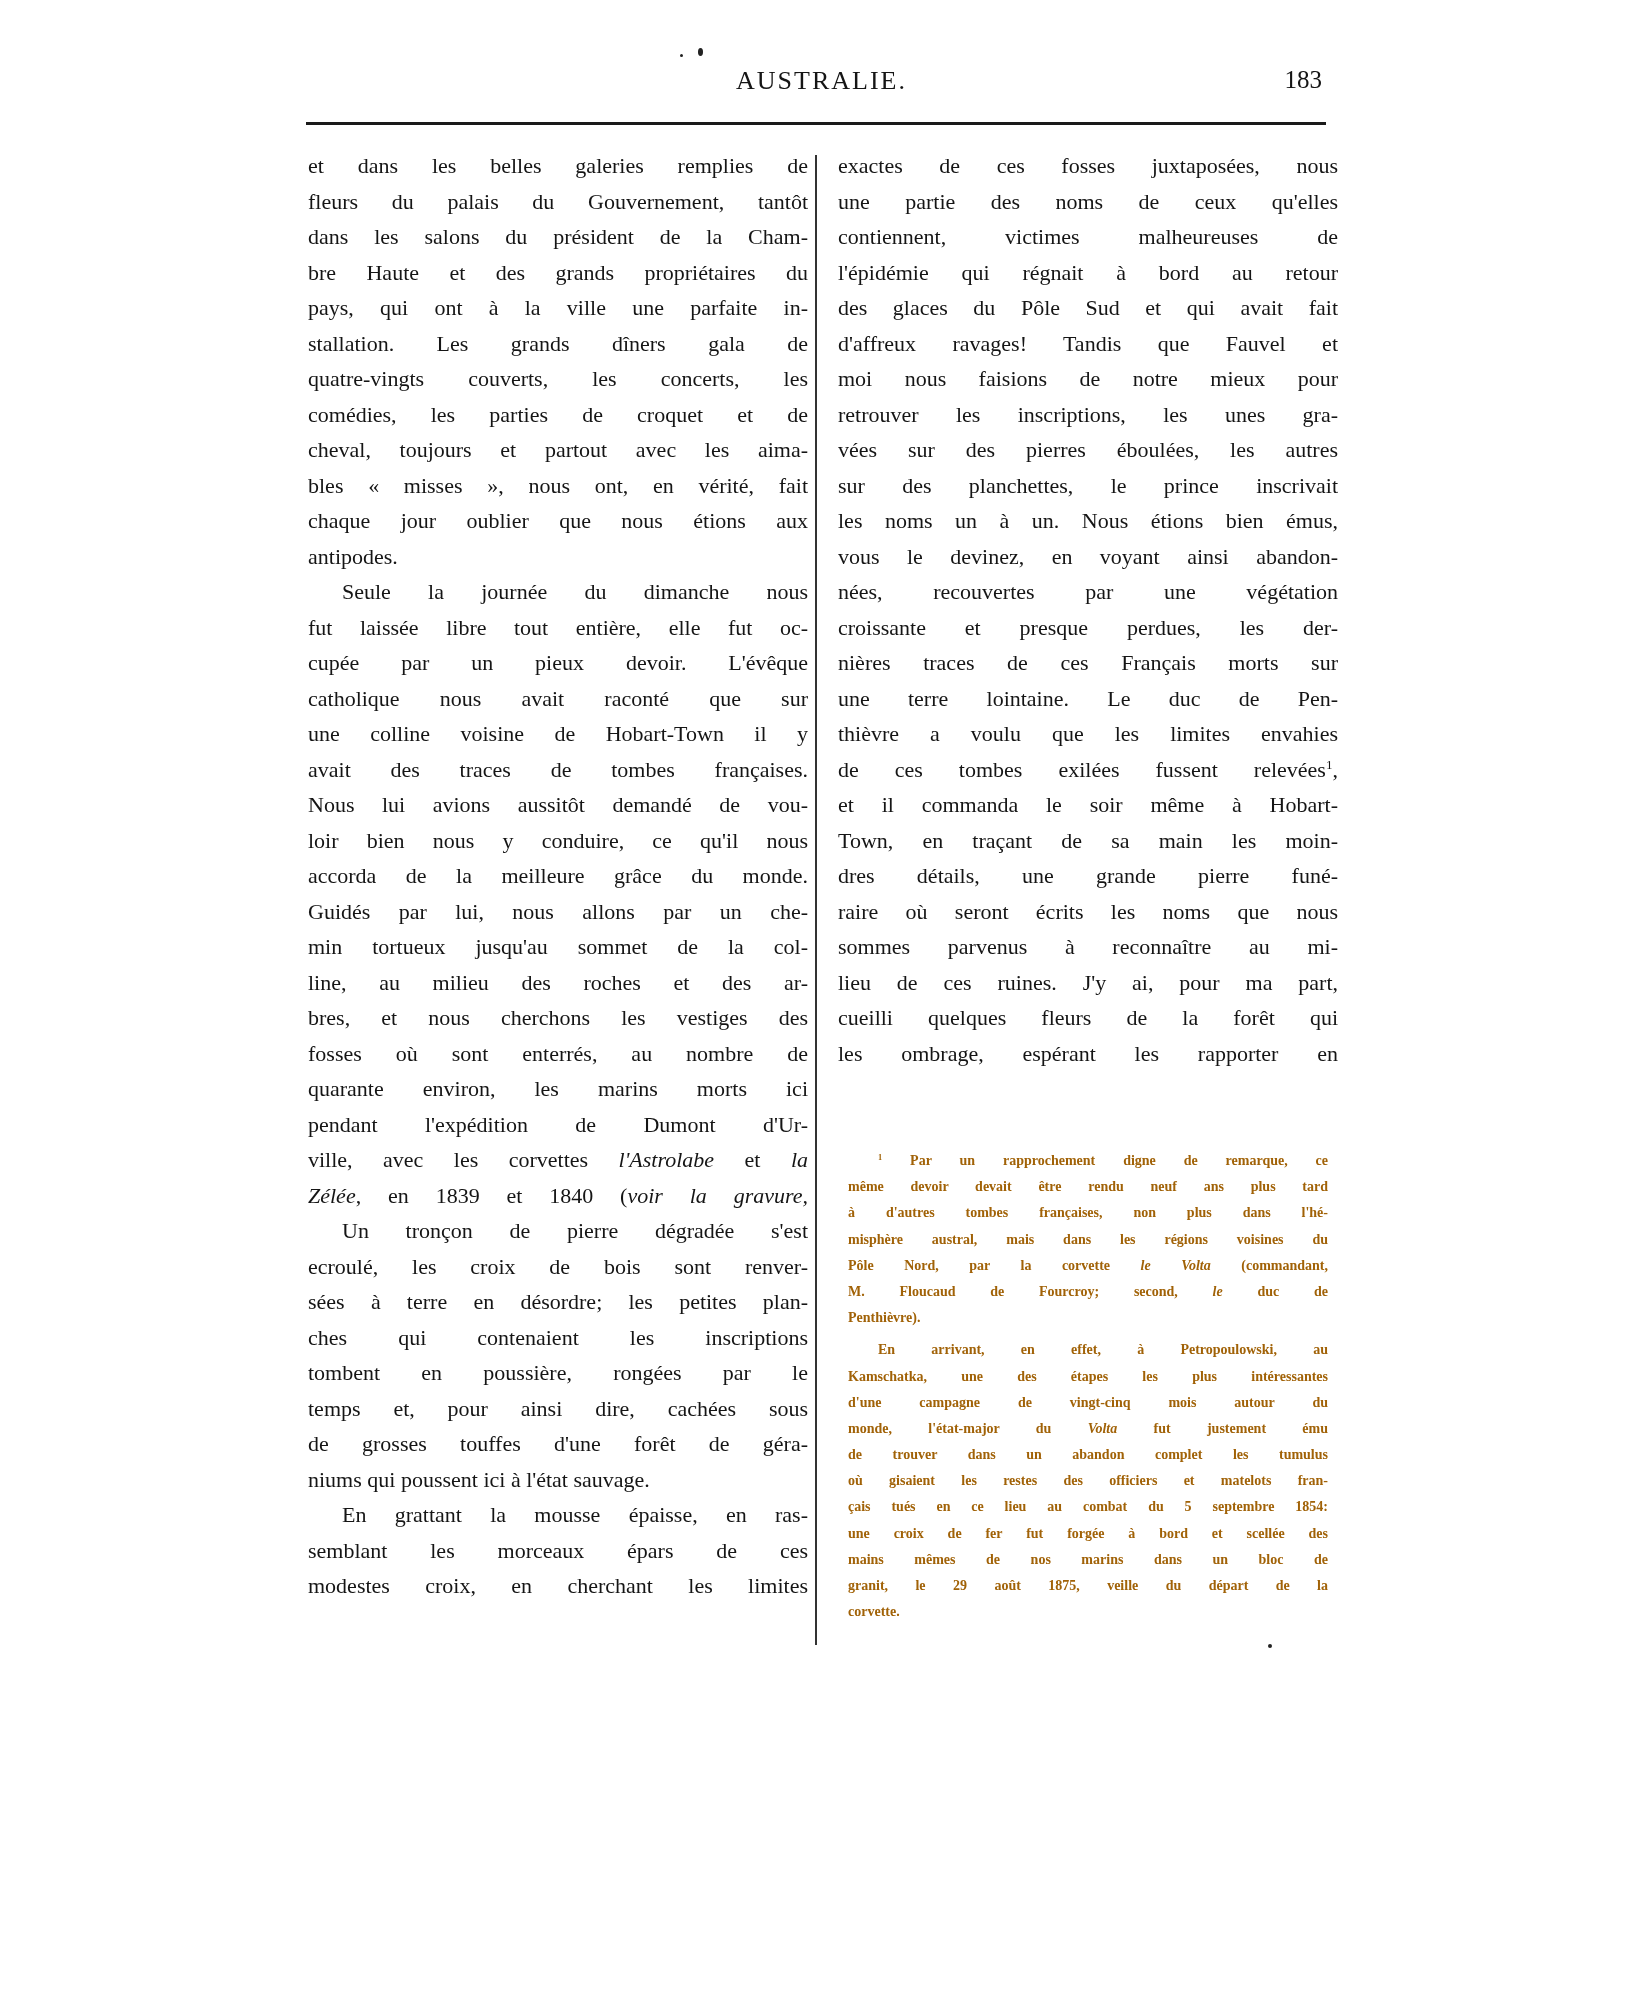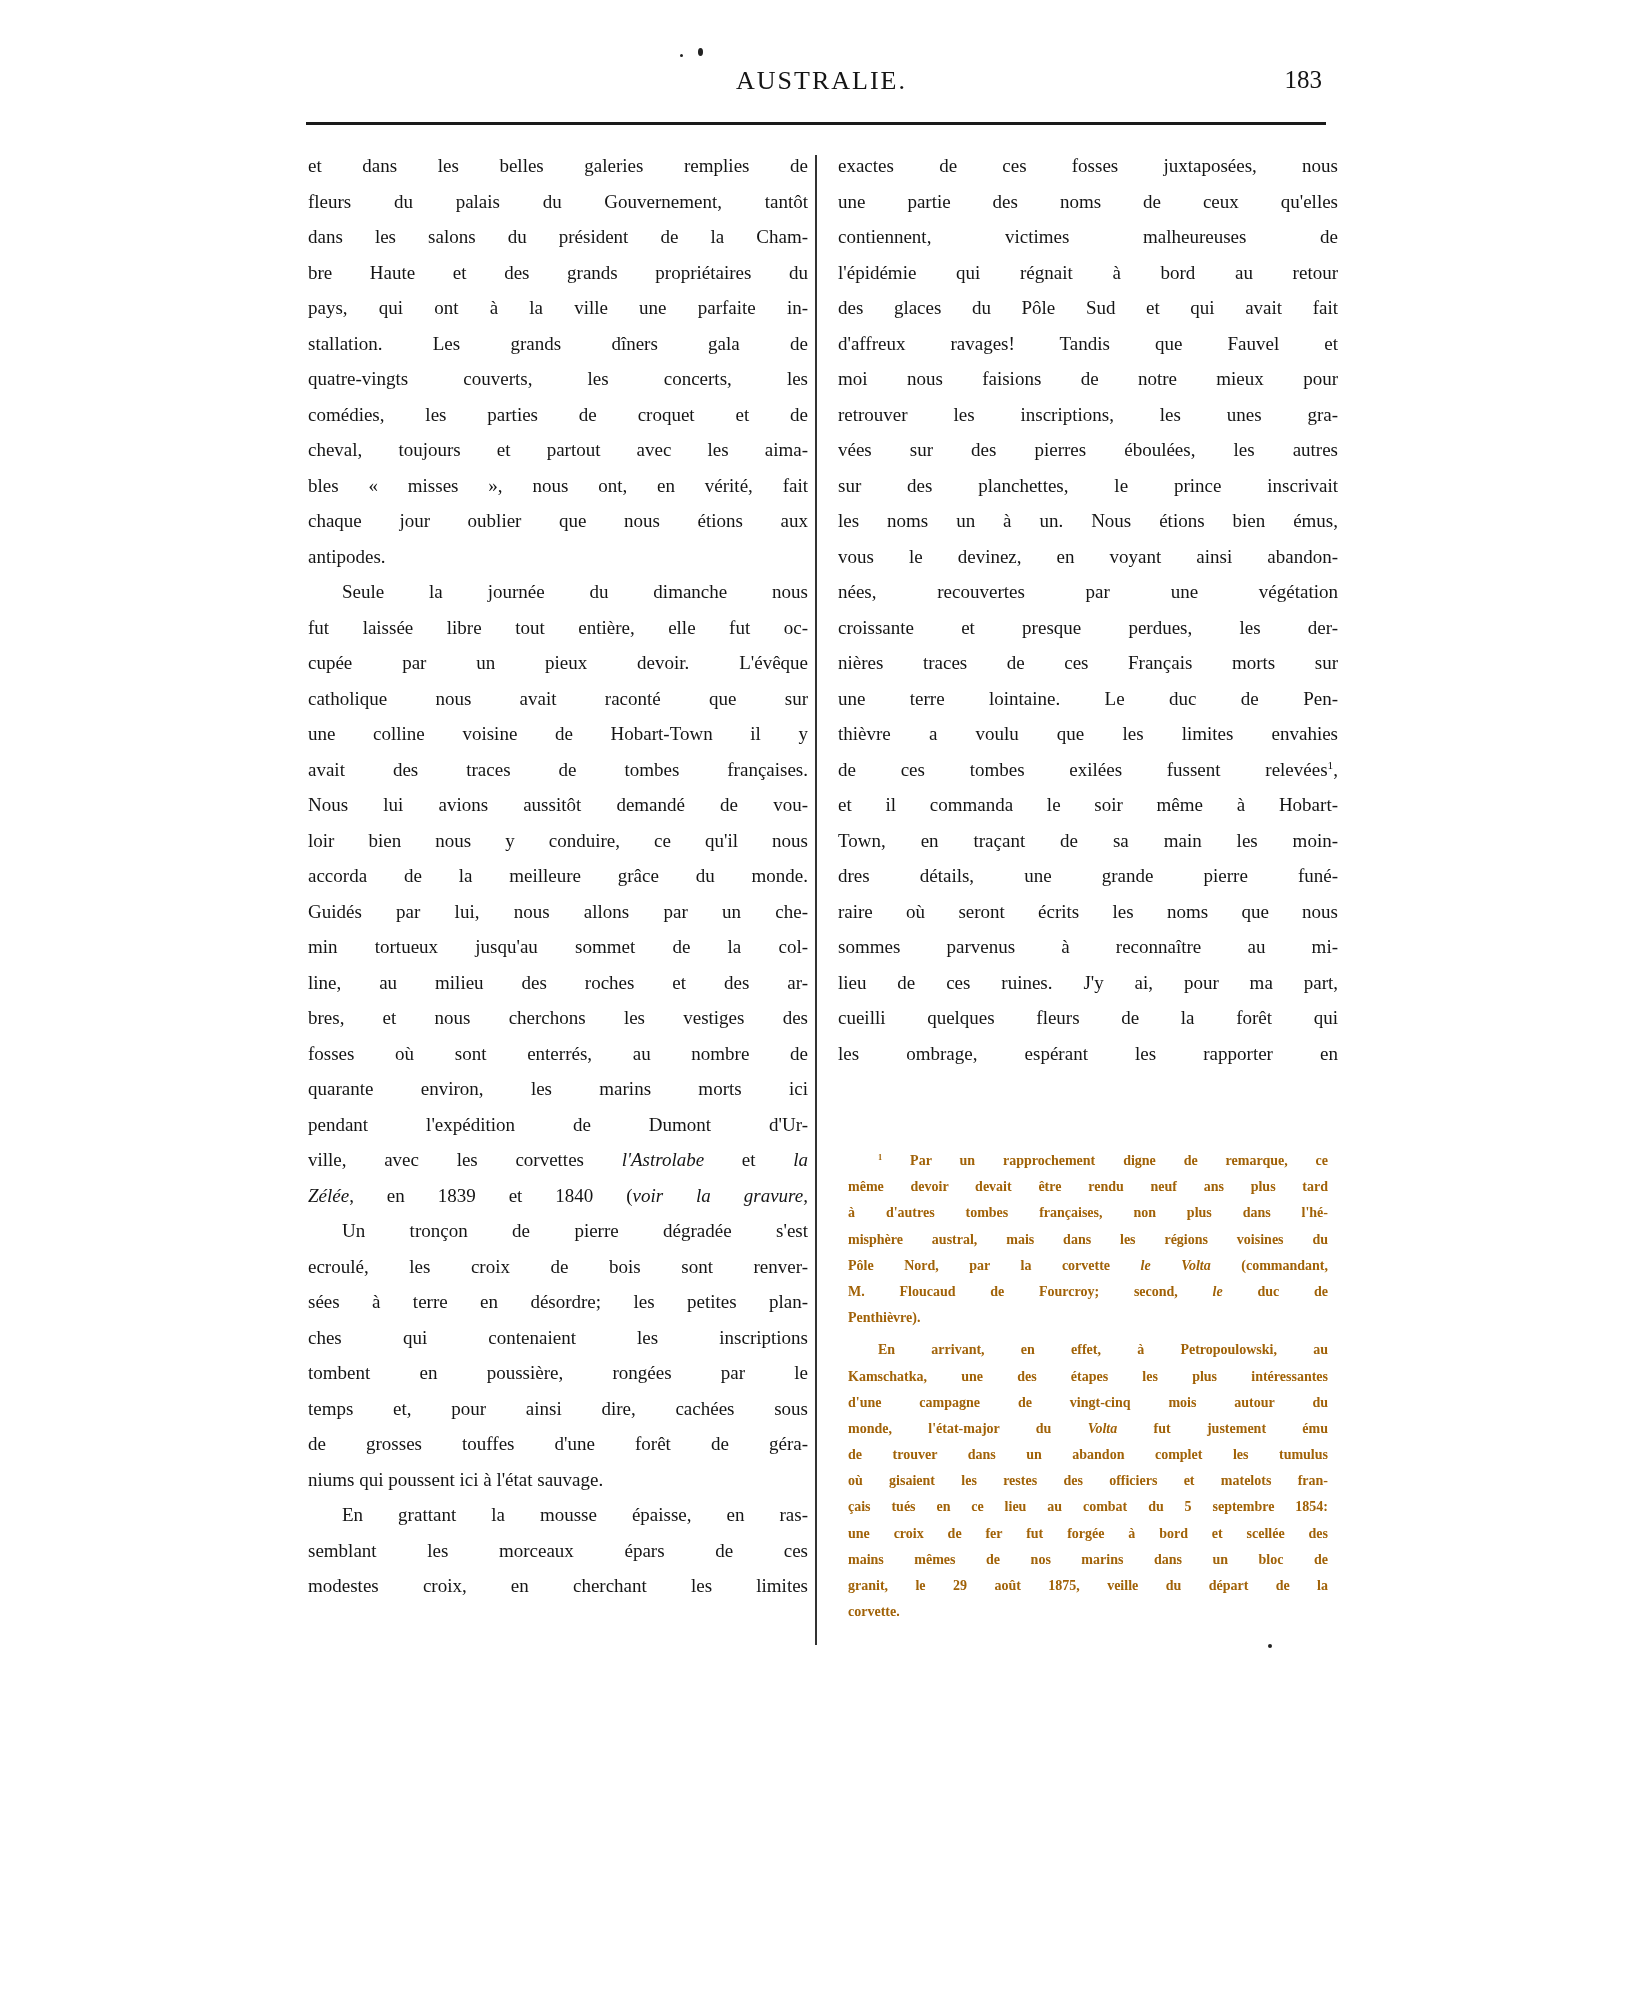--- a/index.html
+++ b/index.html
@@ -2,21 +2,21 @@
 <html><head>
 <meta charset="utf-8">
 <style>
   html, body { margin: 0; padding: 0; background: #ffffff; }
   body { width: 1630px; height: 2000px; position: relative; overflow: hidden;
          font-family: "Liberation Serif", "DejaVu Serif", serif; color: #151515; }
   .running-head { position: absolute; top: 66px; left: 306px; width: 1020px; height: 40px; }
   .running-title { position: absolute; left: 430px; top: 0; font-size: 26px; letter-spacing: 2px; }
   .page-number { position: absolute; right: 4px; top: 0; font-size: 25px; }
   .head-rule { position: absolute; top: 122px; left: 306px; width: 1020px; height: 3px; background: #1a1a1a; }
-  .col { position: absolute; top: 148px; width: 500px; font-size: 19px; line-height: 35.5px; }
+  .col { position: absolute; top: 148px; width: 500px; font-size: 22px; line-height: 35.5px; }
   .col-left { left: 308px; }
   .col-right { left: 838px; }
   .col-rule { position: absolute; left: 815px; top: 155px; width: 2px; height: 1490px; background: #333; }
   .line { display: block; text-align: justify; text-align-last: justify; white-space: nowrap; height: 35.5px; }
   .line.last { text-align-last: left; }
   .line.indent { padding-left: 34px; }
   .fn { position: absolute; left: 848px; top: 1148px; width: 480px; font-size: 14px; line-height: 26.2px; font-weight: bold; color: #a16207; }
   .fn .line { height: 26.2px; }
   .fn .line.indent { padding-left: 30px; }
   .fn .gap { height: 6px; }

